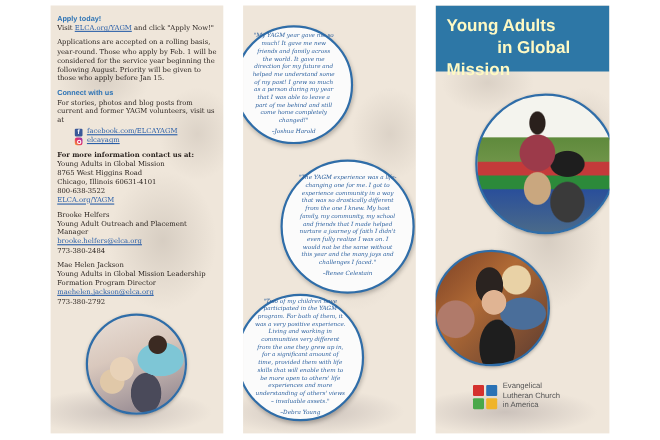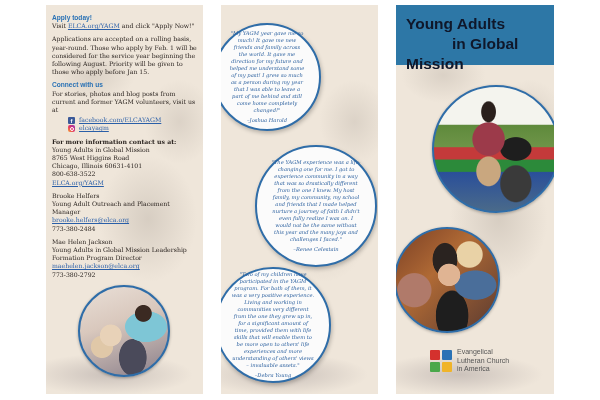--- a/index.html
+++ b/index.html
@@ -25,21 +25,21 @@
   .ig { width:7px; height:7px; border-radius:2px; background:linear-gradient(45deg,#f9a22c,#e1306c,#8a3ab9); position:relative; }
   .ig::after { content:""; position:absolute; left:2px; top:2px; width:2px; height:2px; border:0.7px solid #fff; border-radius:50%; }
 
   .photo { position:absolute; border-radius:50%; border:2px solid #2f6da8; box-shadow:0 1px 3px rgba(0,0,0,0.3); overflow:hidden; }
   .quote { position:absolute; border-radius:50%; border:2px solid #2f6da8; background:#fbfbfb; box-shadow:1px 2px 4px rgba(0,0,0,0.25);
     display:flex; align-items:center; justify-content:center; text-align:center; }
   .quote .qt { font-style:italic; color:#2a5f9e; font-size:5.2px; line-height:7px; padding:0 14px; }
   .quote .qa { display:block; margin-top:3px; }
 
   .title-band { position:absolute; left:0; top:0; width:158px; height:60px; background:#2d77a6; }
-  .title-band span { position:absolute; left:10px; top:9px; color:#0f172a; font-family:"Liberation Sans", sans-serif; font-weight:bold; font-size:15.5px; line-height:20px; }
+  .title-band span { position:absolute; left:10px; top:9px; color:#fef9c3; font-family:"Liberation Sans", sans-serif; font-weight:bold; font-size:15.5px; line-height:20px; }
   .logo { position:absolute; left:34px; top:343px; display:flex; align-items:center; gap:5px; }
   .logo-mark { width:22px; height:22px; display:grid; grid-template-columns:1fr 1fr; gap:1.5px; }
   .logo-mark div { border-radius:1px; }
   .logo-text { font-family:"Liberation Sans", sans-serif; color:#555; font-size:7px; line-height:8.5px; }
 </style>
 </head>
 <body>
 
 <div class="panel" id="p-left">
   <div class="lt" style="top:9px;">

